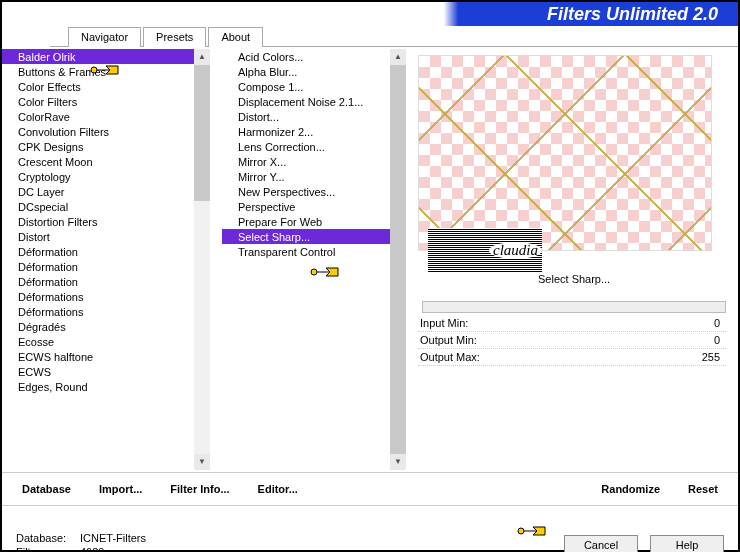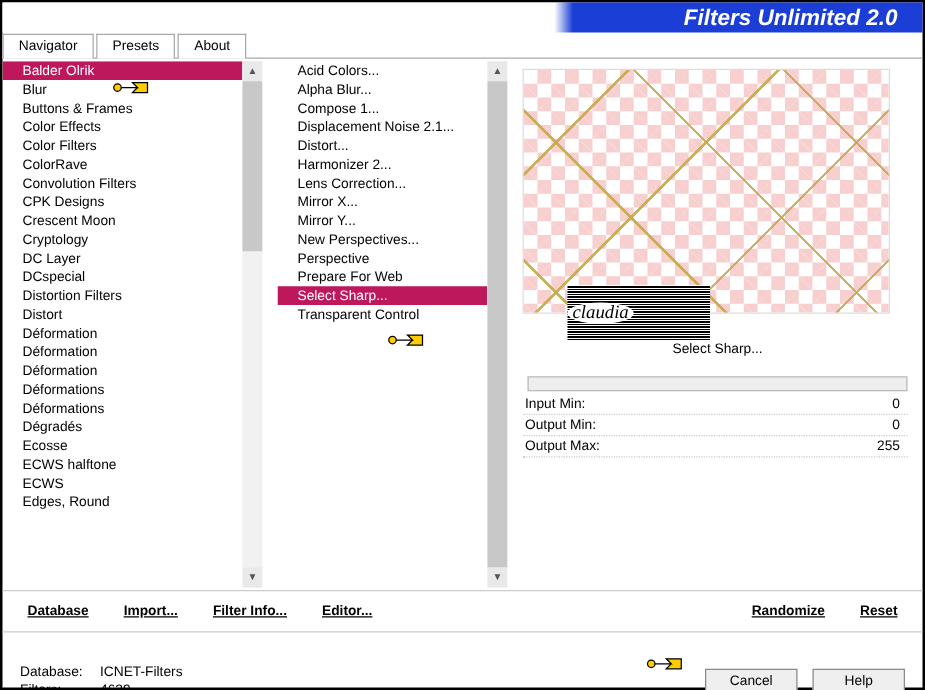--- a/index.html
+++ b/index.html
@@ -1,57 +1,57 @@
 <!DOCTYPE html>
 <html><head>
 <meta charset="utf-8">
 <style>
 * { box-sizing: border-box; margin: 0; padding: 0; font-family: "Tahoma", "Segoe UI", sans-serif; font-size: 11px; }
 html, body { width: 740px; height: 552px; }
 .outer { width: 740px; height: 552px; border: 2px solid #000; background: #fff; position: relative; }
 .banner { height: 24px; background: linear-gradient(to right, #fff 0 60%, #1b3fd6 62%, #1b3fd6 100%); display: flex; justify-content: flex-end; align-items: center; padding-right: 20px; }
 .banner-title { color: #fff; font: bold italic 18px "Arial", sans-serif; }
-.tabs { display: flex; border-bottom: 1px solid #a9a9a9; padding-left: 0; }
+.tabs { display: flex; border-bottom: 1px solid #a9a9a9; padding-left: 18px; margin-left: 48px; }
 .tab { padding: 3px 12px 4px; border: 1px solid #a9a9a9; border-bottom: none; margin-right: 2px; background: #fff; position: relative; top: 1px; }
 .tab.active { background: #fff; }
 .main { display: flex; height: 425px; }
 .col { overflow: hidden; }
 .col1 { width: 208px; border-right: 0; padding: 2px 0; position: relative; display: flex; }
 .col1-list { flex: 1; overflow: hidden; }
 .col2 { width: 184px; padding: 2px 0; display: flex; margin-left: 12px; }
 .col2-list { flex: 1; overflow: hidden; }
 .scrollbar { width: 16px; background: #f1f1f1; position: relative; }
 .scroll-track { position: absolute; top: 16px; bottom: 16px; left: 0; right: 0; background: #f1f1f1; }
 .scroll-thumb { background: #c8c8c8; position: absolute; left: 0; right: 0; }
 .scroll-btn { width: 16px; height: 16px; background: #e9e9e9; position: absolute; left: 0; font-size: 8px; text-align: center; line-height: 16px; color: #555; }
 .scroll-btn.bot { bottom: 0; }
 .list-item { padding: 1.5px 6px 1.5px 16px; white-space: nowrap; color: #000; }
-.list-item.selected { background: #be185d; color: #fff; }
+.list-item.selected { background: #6d28d9; color: #fff; }
 .col3 { flex: 1; padding: 8px 12px 4px; }
 .preview { width: 294px; height: 196px; position: relative; overflow: hidden; border: 1px solid #ddd; }
 .checker { position: absolute; inset: 0; background-image:
   linear-gradient(45deg, #f7cfcf 25%, transparent 25%),
   linear-gradient(-45deg, #f7cfcf 25%, transparent 25%),
   linear-gradient(45deg, transparent 75%, #f7cfcf 75%),
   linear-gradient(-45deg, transparent 75%, #f7cfcf 75%);
   background-size: 22px 22px;
   background-position: 0 0, 0 11px, 11px -11px, -11px 0; }
 .diag { position: absolute; inset: -40px; background-image:
   repeating-linear-gradient(45deg, rgba(198,170,74,0.9) 0 2px, transparent 2px 85px),
   repeating-linear-gradient(-45deg, rgba(198,170,74,0.9) 0 2px, transparent 2px 85px); }
-.stamp { position: absolute; top: 226px; left: 452px; width: 114px; height: 44px; background:
+.stamp { position: absolute; top: 226px; left: 426px; width: 114px; height: 44px; background:
   repeating-linear-gradient(0deg, #000 0 1px, #fff 1px 2px);
-  display:flex; align-items:center; justify-content:flex-start; }
+  display:flex; align-items:center; justify-content:flex-end; }
 .stamp i { font: italic 15px Georgia; background:#fff; padding:0 4px; border-radius:50%; }
 .params-head { display:flex; align-items:center; height:44px; margin-top:6px; }
 .param-title { margin-left: 120px; }
 .params { margin-top: 2px; }
 .progress { flex:1; height:12px; border:1px solid #bbb; background:#eee; margin-left: 4px; }
 .param-row { display:flex; justify-content:space-between; padding:2px 6px 2px 2px; border-bottom:1px dotted #ccc; }
-.midbar { border-top:1px solid #ccc; border-bottom:1px solid #ccc; height:34px; display:flex; align-items:center; padding:0 20px; gap:28px;text-decoration:underline; }
+.midbar { border-top:1px solid #ccc; border-bottom:1px solid #ccc; height:34px; display:flex; align-items:center; padding:0 20px; gap:28px; }
 .mid-btn { font-weight:bold; }
 .mid-spacer { flex:1; }
 .bottom { display:flex; align-items:center; padding:6px 14px; gap:12px; }
 .meta { display:flex; flex-direction:column; gap:2px; }
 .meta-row { display:flex; gap:6px; }
 .meta-lbl { width:58px; }
 .btn { border:1px solid #8a8a8a; background:#efefef; padding:3px 0; width:74px; text-align:center; }
 .btn.primary { border:1px solid #2a6bd1;margin-top:45px; }
 .bottom-spacer { flex:1; }
 .cursor { position:absolute; pointer-events:none; }
@@ -68,21 +68,20 @@
   <div class="tabs">
     <div class="tab active"><span>Navigator</span></div>
     <div class="tab"><span>Presets</span></div>
     <div class="tab"><span>About</span></div>
   </div>
 
   <div class="main">
     <div class="col col1">
       <div class="col1-list" id="cat-list">
           <div class="list-item selected">Balder Olrik</div>
-          <div class="list-item">Blur</div>
           <div class="list-item">Buttons &amp; Frames</div>
           <div class="list-item">Color Effects</div>
           <div class="list-item">Color Filters</div>
           <div class="list-item">ColorRave</div>
           <div class="list-item">Convolution Filters</div>
           <div class="list-item">CPK Designs</div>
           <div class="list-item">Crescent Moon</div>
           <div class="list-item">Cryptology</div>
           <div class="list-item">DC Layer</div>
           <div class="list-item">DCspecial</div>

